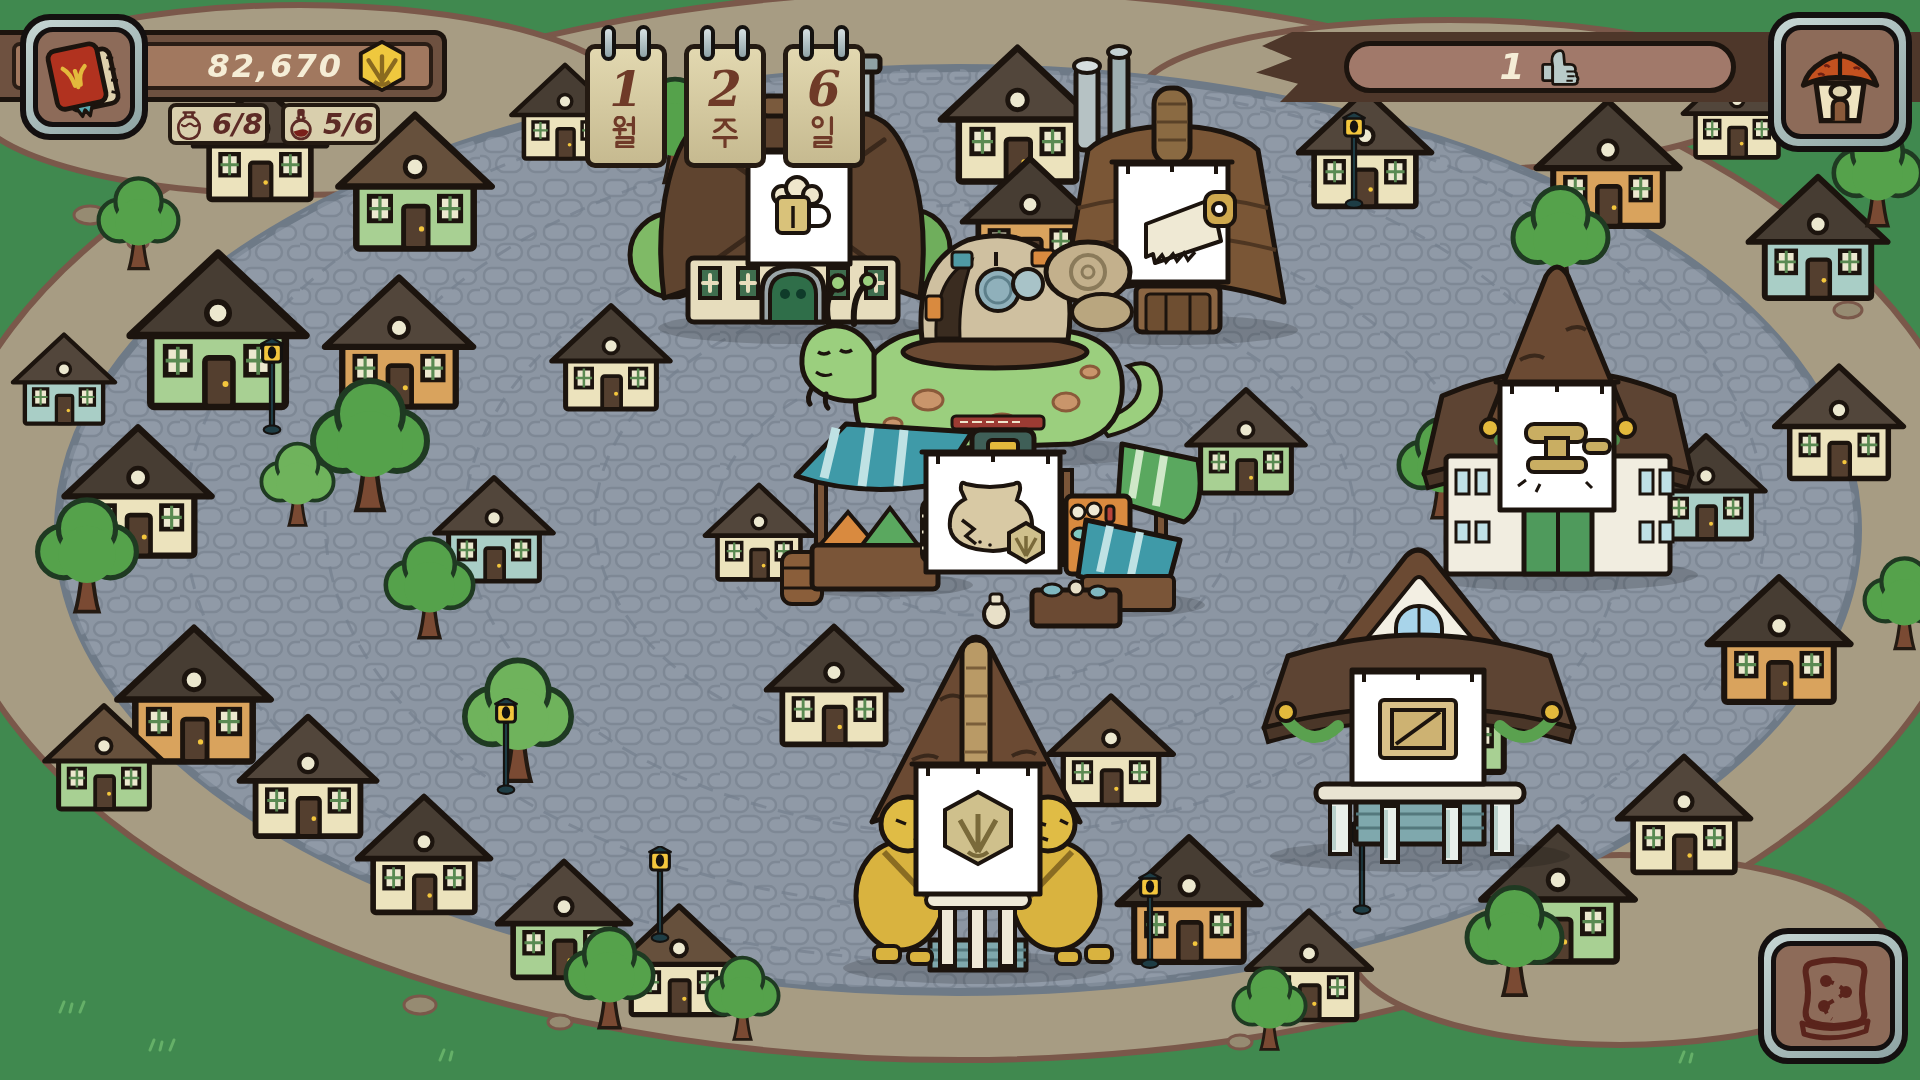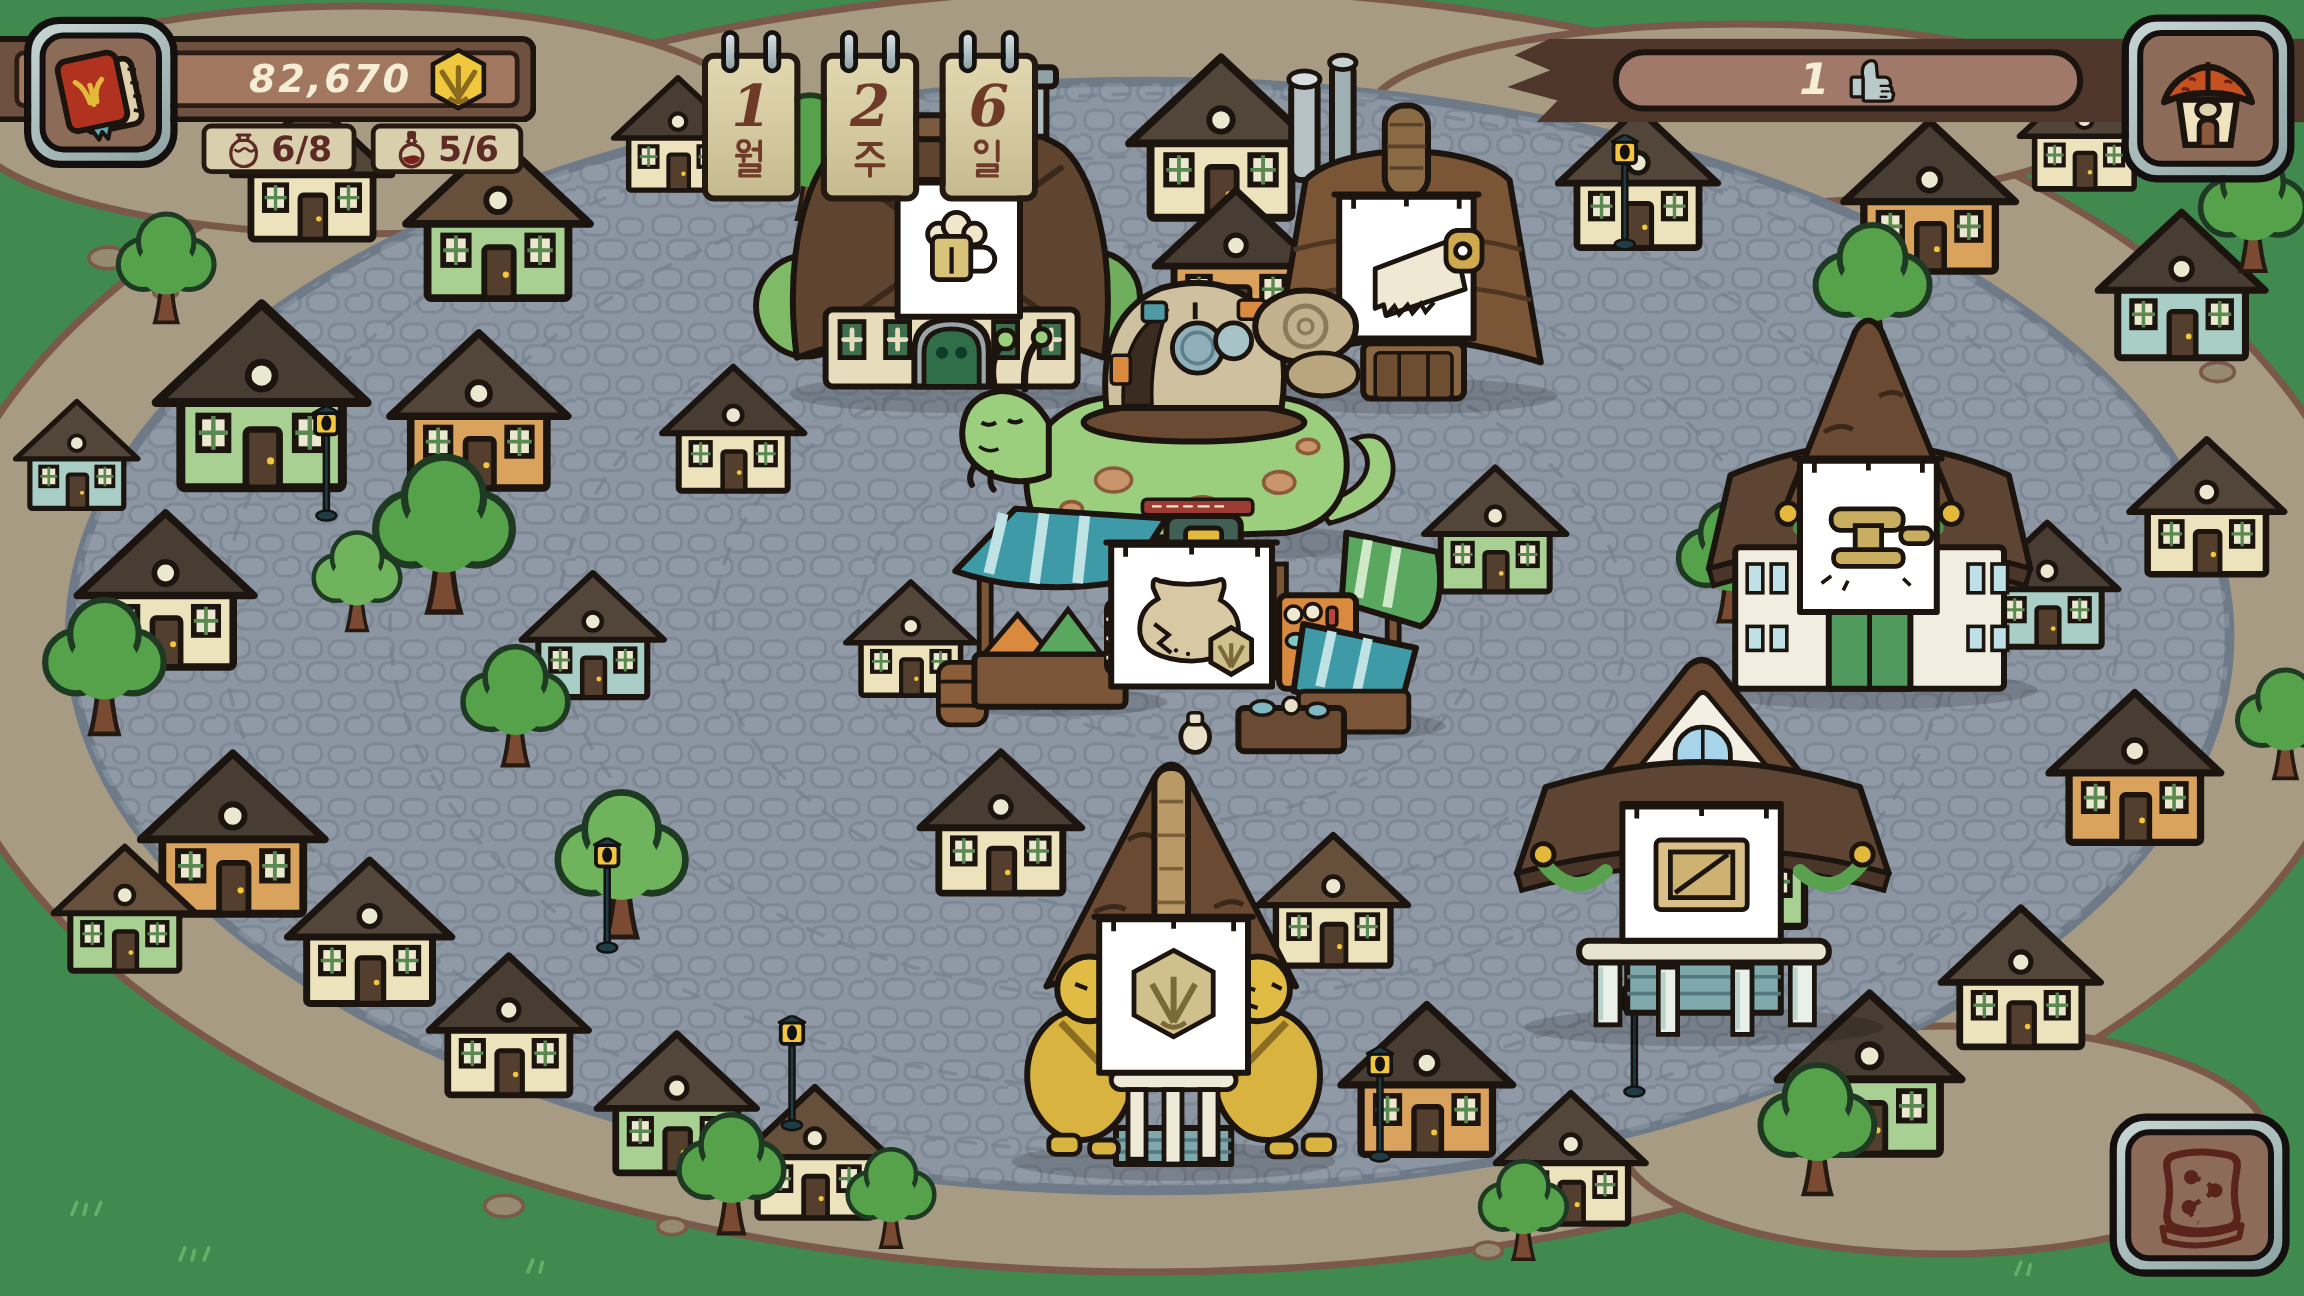--- a/index.html
+++ b/index.html
@@ -25,22 +25,22 @@
       background:#6e5140;border:5px solid #1c140e;border-left:none;
       border-radius:0 12px 12px 0;z-index:6;}
   .currency-inner{position:absolute;left:12px;right:9px;top:7px;bottom:7px;
       background:#a1785f;border:4px solid #2a1d15;border-radius:8px;
       display:flex;align-items:center;justify-content:flex-end;gap:12px;padding-right:20px;}
   .currency-amount{font-style:italic;font-weight:700;font-size:32px;color:#f5edd6;letter-spacing:2px;line-height:1;}
 
   
   .counters{position:absolute;left:168px;top:103px;display:flex;gap:12px;z-index:6;}
   .counter{height:42px;background:#d9cfad;border:4px solid #241a12;border-radius:8px;
-      display:flex;align-items:center;gap:8px;padding:0 16px;
-      color:#5d2b26;font-weight:700;font-size:29px;}
+      display:flex;align-items:center;gap:8px;padding:0 2px;
+      color:#5d2b26;font-style:italic;font-weight:700;font-size:29px;}
 
   
   .calendar{position:absolute;left:585px;top:20px;display:flex;gap:17px;z-index:6;}
   .card{position:relative;width:82px;height:124px;margin-top:24px;
       background:linear-gradient(#e2d8b0,#c6ba90);border:5px solid #241a12;border-radius:10px;
       display:flex;flex-direction:column;align-items:center;justify-content:center;gap:3px;}
   .clip{position:absolute;top:-24px;width:15px;height:36px;
       background:linear-gradient(#d6e0e2,#8fa3a7);border:4px solid #141210;border-radius:8px;}
   .clip.l{left:11px}.clip.r{right:11px}
   .card .num{font-family:"DejaVu Serif",serif;font-style:italic;font-weight:700;

